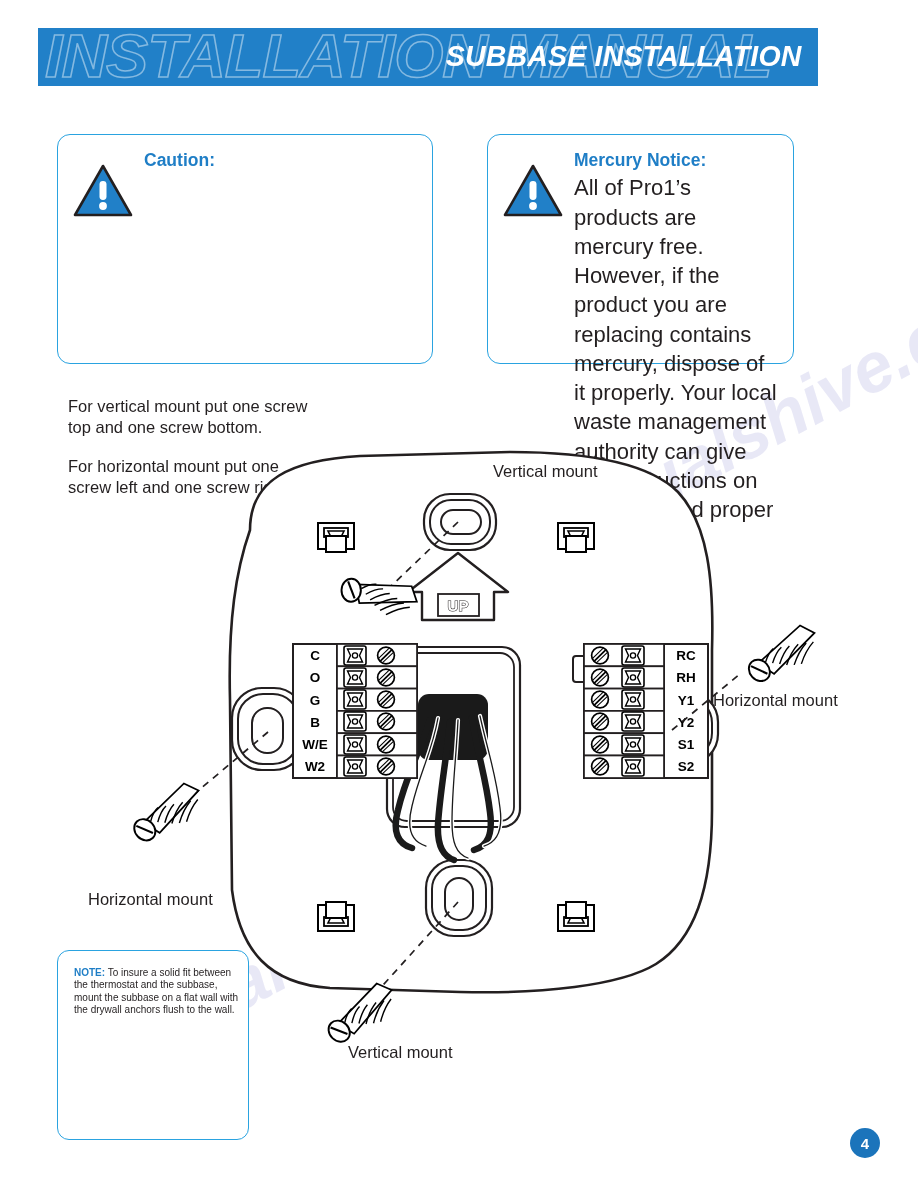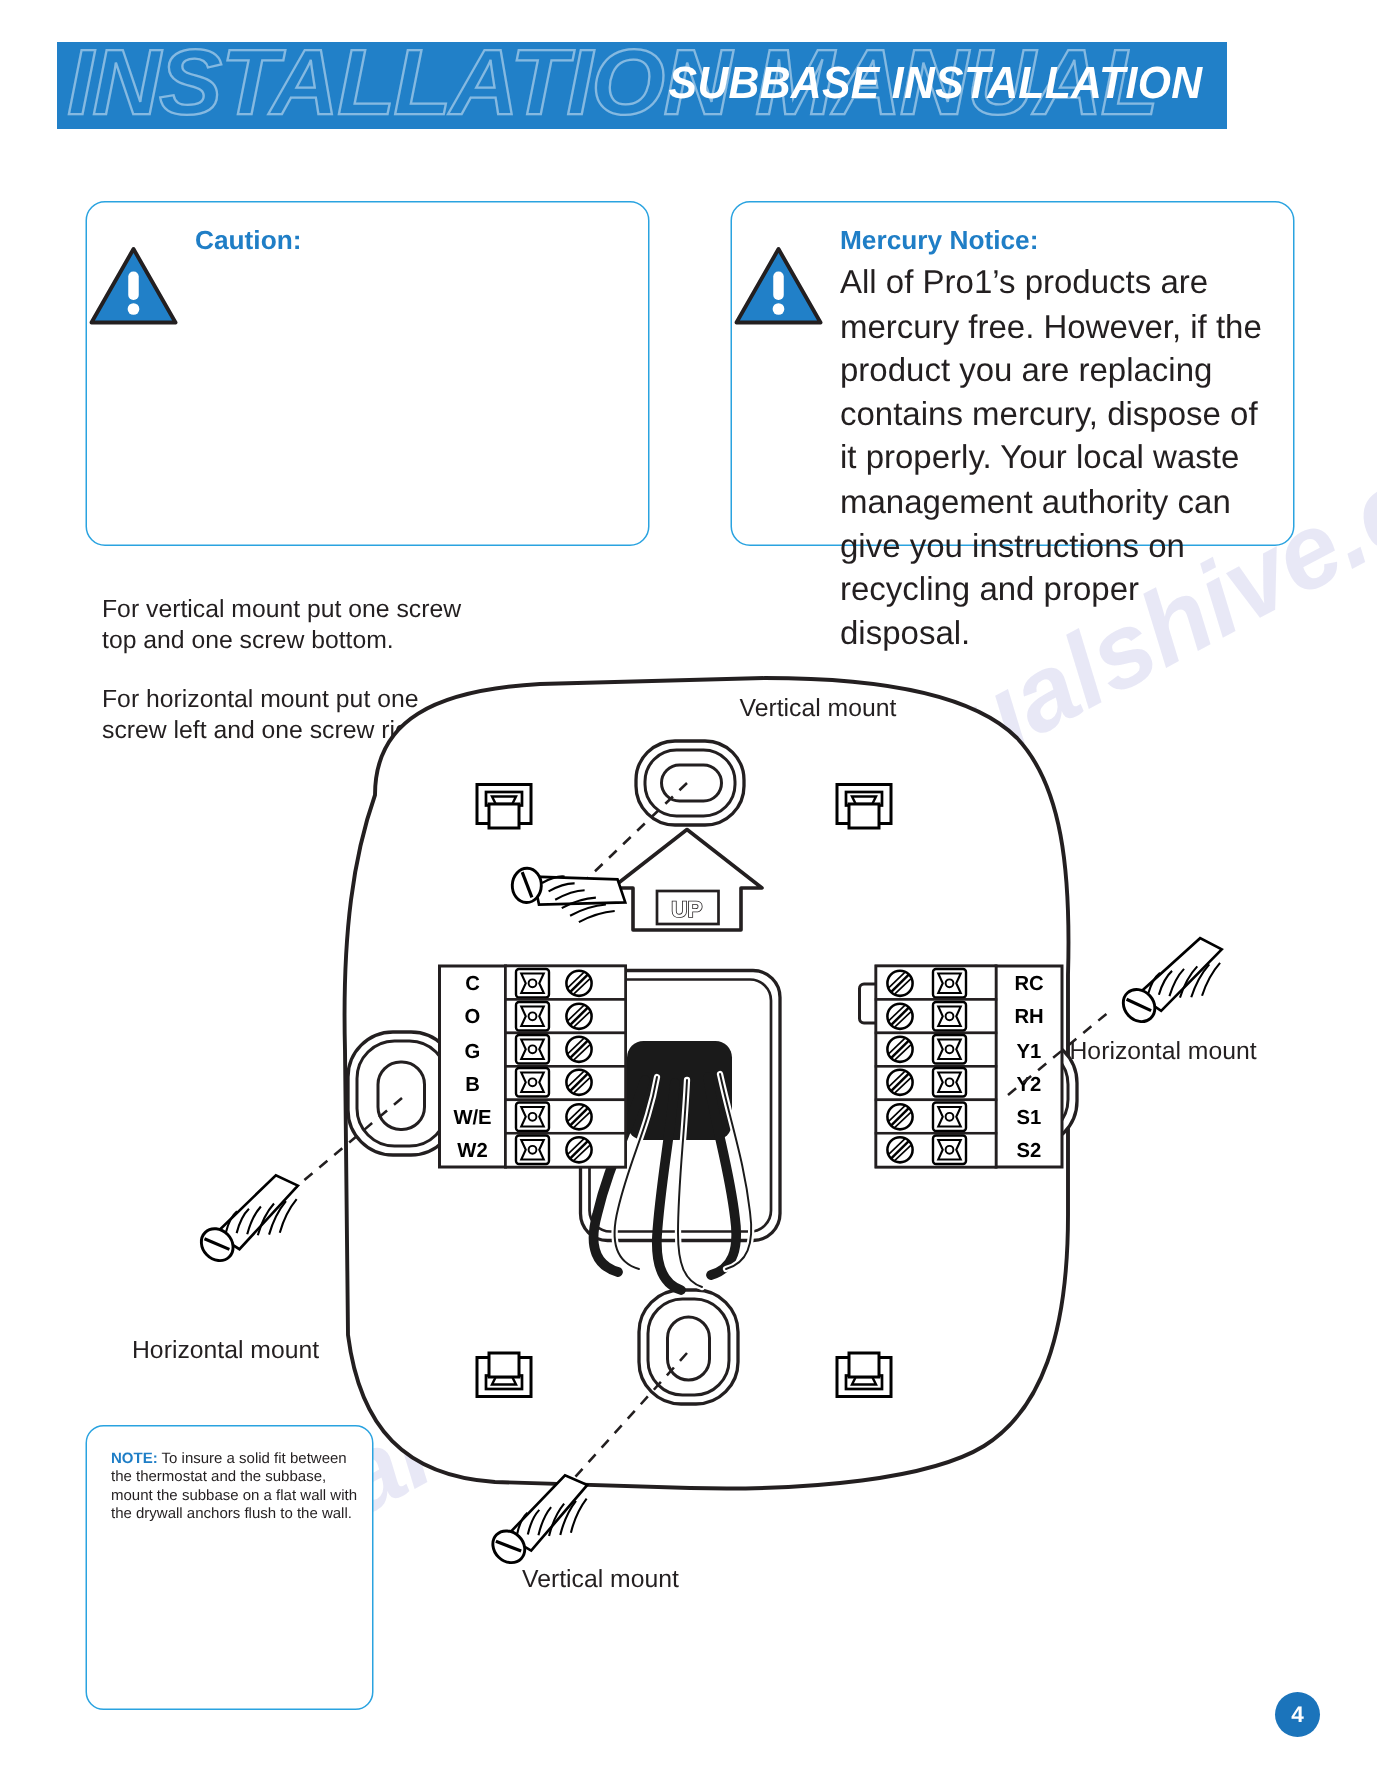--- a/index.html
+++ b/index.html
@@ -47,24 +47,24 @@
     transform-origin: right center;
   }
 
   
   .callout {
     position: absolute;
     border: 1.6px solid #2aa3e0;
     border-radius: 13px;
     background: #ffffff;
     display: flex;
-    padding: 14px 12px 12px 0;
+    padding: 14px 12px 12px 14px;
   }
   .callout-caution { left: 57px; top: 134px; width: 376px; height: 230px; }
-  .callout-mercury { left: 487px; top: 134px; width: 376px; height: 230px; }
+  .callout-mercury { left: 487px; top: 134px; width: 307px; height: 230px; }
 
   .warn-icon {
     flex: 0 0 auto;
     width: 62px; height: 56px;
     margin-top: 14px;
     margin-right: 6px;
   }
   .callout-body { flex: 1 1 auto; padding-left: 4px; }
   .callout-heading {
     color: #1f7ec6;

